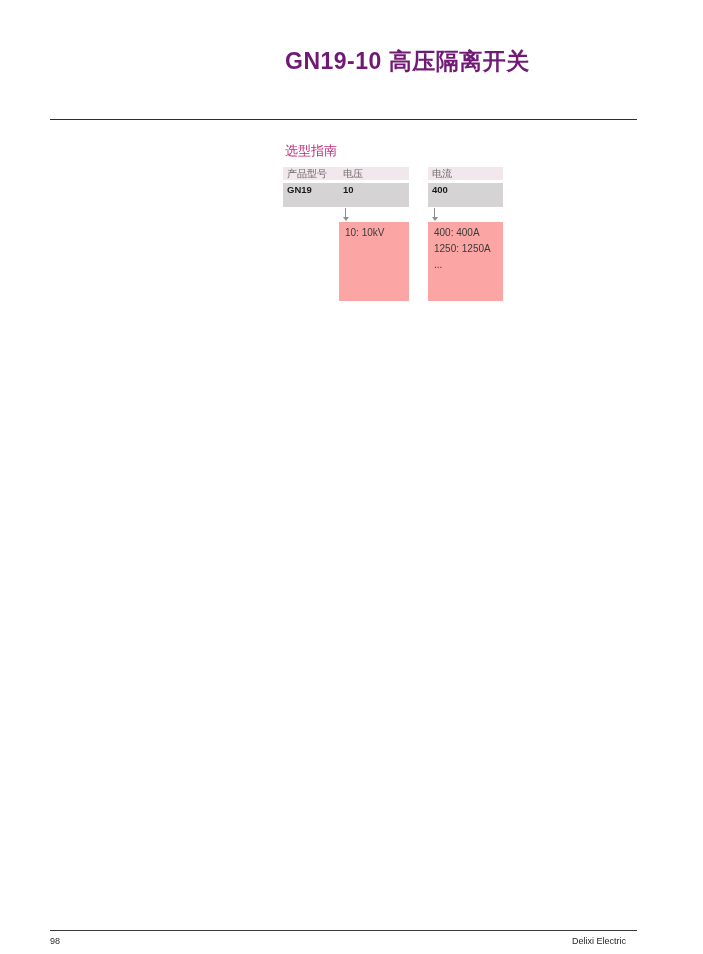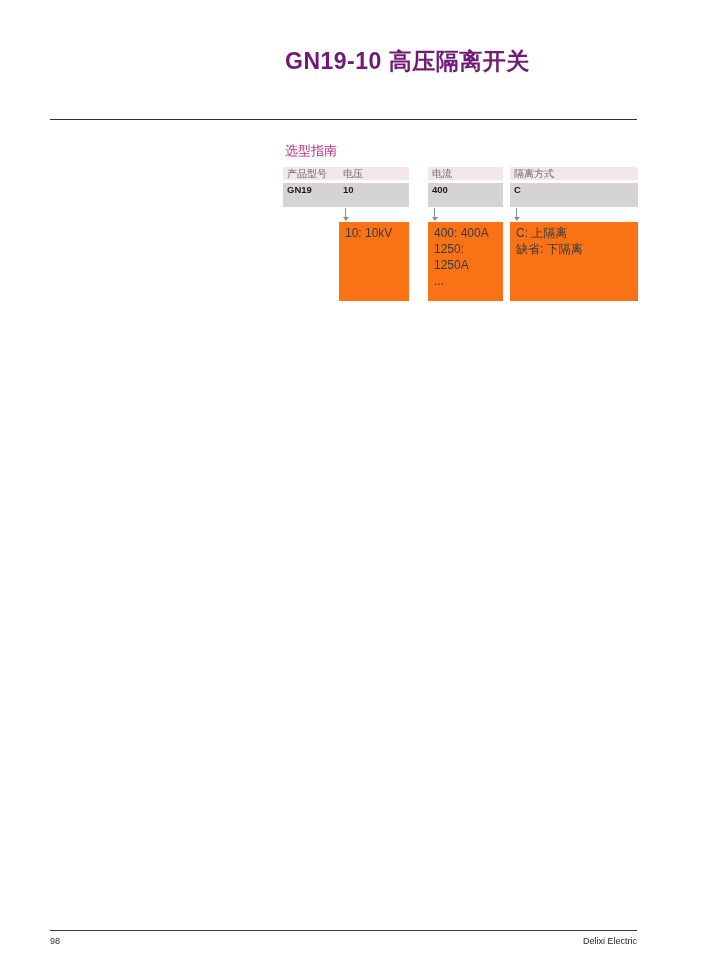--- a/index.html
+++ b/index.html
@@ -84,45 +84,45 @@
   .connector .head {
     position: absolute;
     left: 4px; top: 10px;
     width: 0; height: 0;
     border-left: 3px solid transparent;
     border-right: 3px solid transparent;
     border-top: 4px solid #8d8d8d;
   }
 
   .detail {
-    background: #f97316;
+    background: #fca5a5;
     min-height: 79px;
     padding: 3px 6px;
-    font-size: 12px;
+    font-size: 10px;
     line-height: 16px;
     color: #3a3a3a;
   }
 
   .footer-rule {
     position: absolute;
     left: 50px;
     top: 930px;
     width: 587px;
     border-top: 1px solid #3a3a3a;
   }
   .page-number {
     position: absolute;
     left: 50px;
     top: 936px;
     font-size: 9px;
     color: #2e2e2e;
   }
   .brand {
     position: absolute;
-    right: 66px;
+    right: 77px;
     top: 936px;
     font-size: 9px;
     color: #1e1e1e;
   }
 </style>
 </head>
 <body>
 
 <div class="page">
 
@@ -160,32 +160,20 @@
           <span class="stem"></span>
           <span class="head"></span>
         </div>
       <div class="detail">
         <div>400: 400A</div>
         <div>1250: 1250A</div>
         <div>...</div>
       </div>
     </div>
 
-    <div class="gcol" style="left:227px; width:128px;">
-      <div class="hdr">隔离方式</div>
-      <div class="val">C</div>
-      <div class="connector">
-          <span class="stem"></span>
-          <span class="head"></span>
-        </div>
-      <div class="detail">
-        <div>C: 上隔离</div>
-        <div>缺省: 下隔离</div>
-      </div>
-    </div>
 
   </div>
 
   <div class="footer-rule"></div>
   <div class="page-number">98</div>
   <div class="brand">Delixi Electric</div>
 
 </div>
 
 </body></html>

